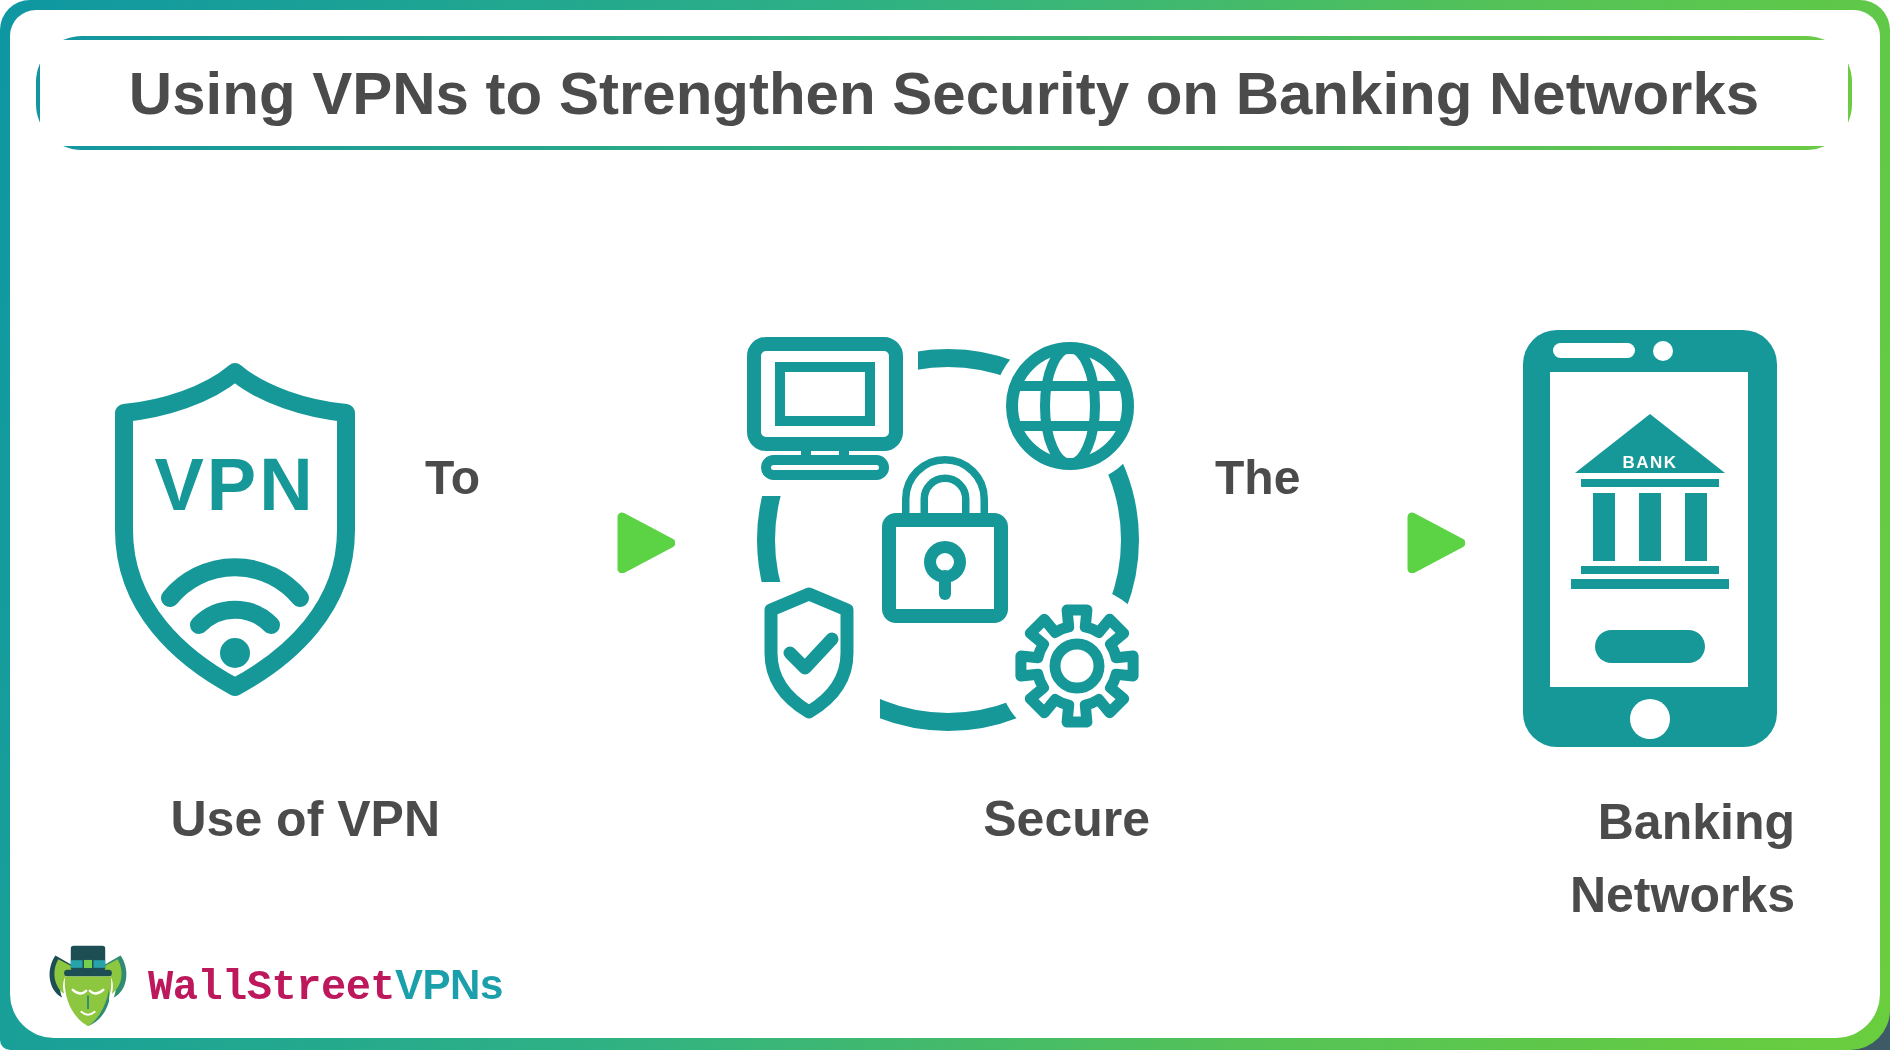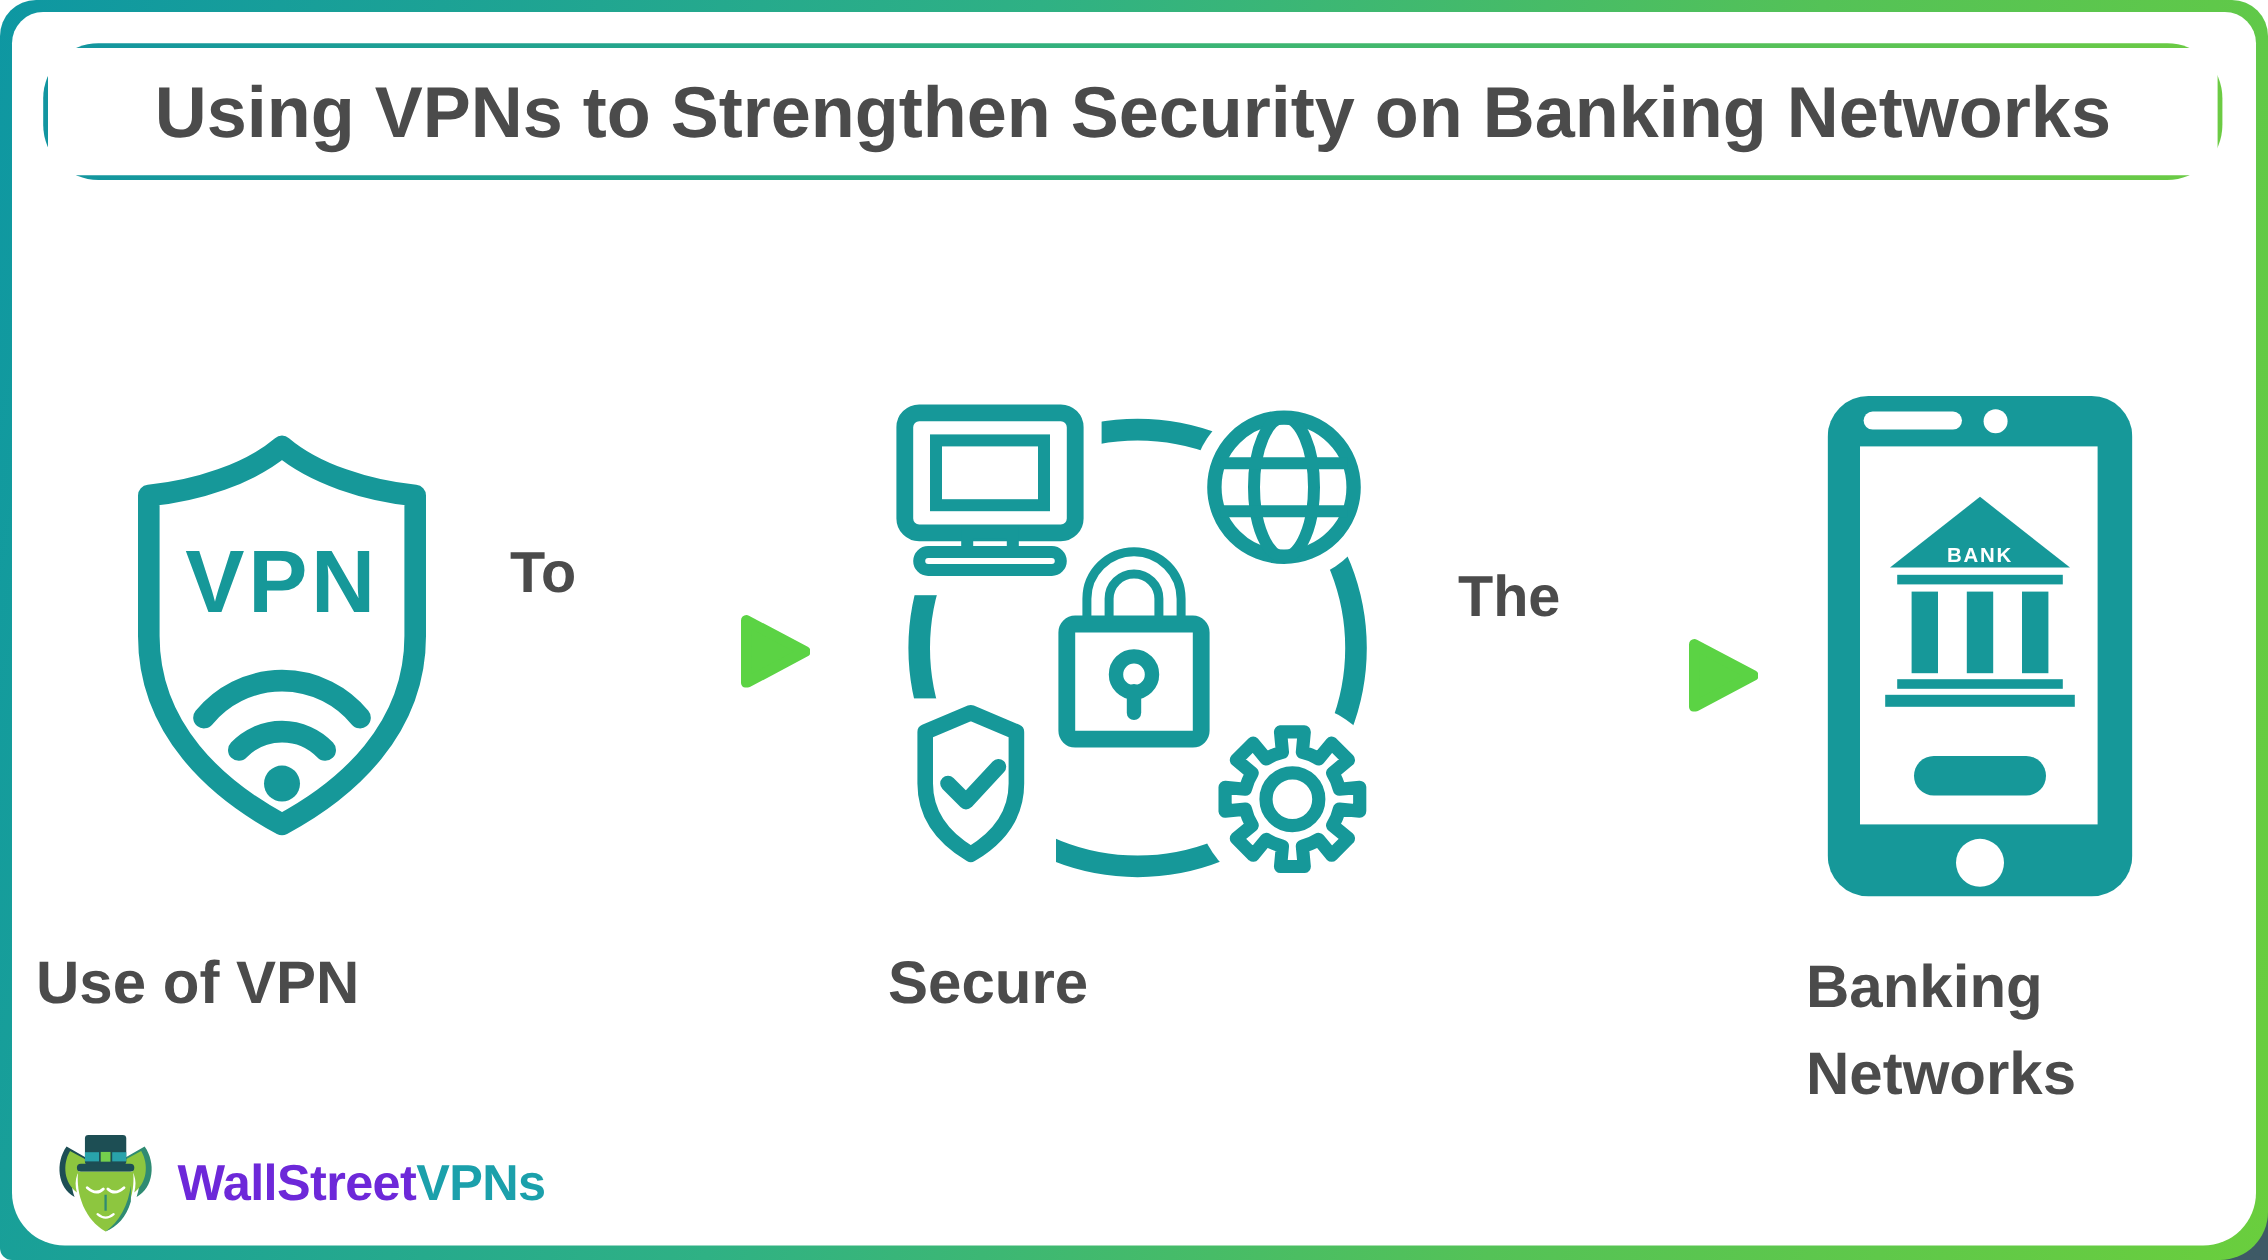--- a/index.html
+++ b/index.html
@@ -34,33 +34,33 @@
   }
 
   
   .vpn-icon{position:absolute;left:104px;top:360px;}
   .secure-icon{position:absolute;left:742px;top:336px;}
   .phone-icon{position:absolute;left:1523px;top:330px;}
 
   
   .arrow-group{position:absolute;width:250px;text-align:left;}
   .arrow-1{left:425px;top:452px;}
-  .arrow-2{left:1215px;top:452px;margin-top:20px;}
+  .arrow-2{left:1215px;top:452px;}
   .arrow-label{font-size:48px;font-weight:bold;color:#4b4b4b;line-height:1.1;margin-bottom:6px;}
 
   
-  .step-label{position:absolute;font-size:50px;font-weight:bold;color:#4b4b4b;text-align:left;}
+  .step-label{position:absolute;font-size:50px;font-weight:bold;color:#4b4b4b;text-align:right;}
   .label-1{left:30px;top:790px;width:410px;}
   .label-2{left:740px;top:790px;width:410px;}
   .label-3{left:1505px;top:786px;width:290px;line-height:1.45;}
 
   
   .brand{position:absolute;left:44px;bottom:20px;display:flex;align-items:center;gap:16px;}
   .brand-text{font-size:42px;font-weight:bold;letter-spacing:-0.5px;white-space:nowrap;}
-  .brand-part1{color:#6d28d9;}
+  .brand-part1{color:#be185d;font-family:Liberation Mono, monospace;}
   .brand-part2{color:#1ba0ab;}
 </style>
 </head>
 <body>
 
 <div class="canvas">
 
   <div class="corner-dark"></div>
   <div class="frame-bg"></div>
   <div class="frame-inner"></div>

